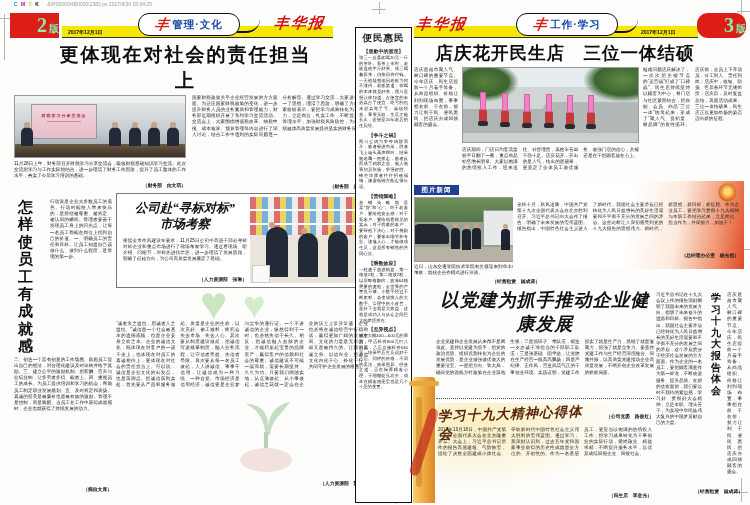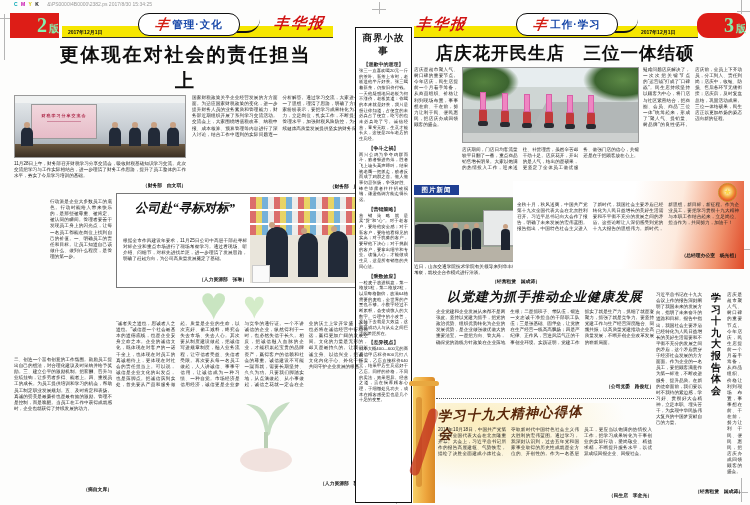--- a/index.html
+++ b/index.html
@@ -112,27 +112,29 @@
     <div class="pax" style="left:114px;bottom:11px;"></div>
     <div class="pax" style="left:133px;bottom:11px;"></div>
     <div class="pax" style="left:152px;bottom:11px;"></div>
   </div>
   <div class="tiny abs" style="left:14px;top:161px;width:172px;">11月28日上午，财务部召开财税学习分享交流会，吸收财税基础知识学习交流。此次交流把学习与工作实际相结合，进一步理清了财务工作思路，提升了员工整体的工作水平，夯实了今后学习培训的基础。</div>
   <div class="byl abs" style="left:14px;top:182px;width:172px;">（财务部　由文琪）</div>
 
   <div class="tiny cols2 abs" style="left:192px;top:95px;width:176px;height:86px;">国家财税政策关乎企业经营发展的方方面面。为适应国家财税政策的变化，进一步提升财务人员的业务素质和管理能力，财务部近期组织开展了系列学习交流活动。交流会上，大家围绕增值税改革、纳税申报、成本核算、预算管理等内容进行了深入讨论，结合工作中遇到的实际问题逐一分析解答。通过学习交流，大家进一步统一了思想，理清了思路，明确了方向。大家纷纷表示，要把学习成果转化为工作动力，立足岗位，扎实工作，不断提升财务管理水平，加强财税风险防控，为公司持续健康高质量发展提供坚实的财务保障。</div>
   <div class="byl abs" style="left:192px;top:183px;width:176px;">（财务部　房倩）</div>
 
+  <div class="vtitle abs" style="left:18px;top:199px;width:17px;font-size:15px;">怎样使员工有成就感</div>
   <div class="tiny abs" style="left:50px;top:199px;width:62px;height:152px;">行动派是企业大多数员工的底色。行动时能给人带来快乐的，是那些被尊重、被肯定、被认同的瞬间。管理者要善于发现员工身上的闪光点，让每一名员工都能在岗位上找到自己的价值。一、明确员工的责任和目标。让员工知道自己该做什么、做到什么程度，是管理的第一步。</div>
   <div class="tiny abs" style="left:14px;top:357px;width:98px;height:126px;">二、创造一个富有创意的工作氛围。鼓励员工提出自己的想法，对合理化建议及时采纳并给予奖励。三、建立公平的激励机制。把薪酬、晋升与业绩挂钩，让多劳者多得、能者上。四、重视员工的成长。为员工提供培训和学习的机会，帮助员工制定职业发展规划。五、及时肯定和表扬。真诚的赞美是最廉价也是最有效的激励。管理不是控制，而是唤醒。当员工在工作中获得成就感时，企业也就获得了持续发展的动力。</div>
   <div class="byl abs" style="left:14px;top:486px;width:98px;">（摘自文库）</div>
 
   <div class="abs" style="left:116px;top:193px;width:252px;height:95px;border:1px solid #777;box-sizing:border-box;background:#fff;padding-left:47px;">
     <div class="h-sub" style="position:absolute;left:4px;top:6px;width:128px;text-align:center;font-size:12.5px;font-style:italic;line-height:1.3;">
       <div>公司赴“寻标对标”</div>
+      <div>市场考察</div>
     </div>
     <div class="tiny abs" style="left:6px;top:44px;width:124px;height:36px;">根据全市作风建设年要求，11月25日公司中高层干部赴寻标对标企业和重点市场进行了现场考察学习。通过看现场、听介绍、问细节，对标先进找差距，进一步理清了发展思路，明确了赶超方向，为公司高质量发展奠定了基础。</div>
     <div class="byl abs" style="left:6px;top:82px;width:124px;">（人力资源部　张琳）</div>
     <div class="photo" style="right:3px;top:3px;width:114px;height:86px;background:#e9e5db;border:none;">
       <div class="abs" style="left:0;top:0;right:0;height:38px;background:repeating-linear-gradient(90deg,#d85050 0 6px,#e8cf47 6px 12px,#58a4d8 12px 18px,#eeeeee 18px 24px);opacity:.8;"></div>
       <div class="abs" style="left:0;top:12px;right:0;height:2px;background:#ffffff;"></div>
       <div class="abs" style="left:0;top:26px;right:0;height:2px;background:#ffffff;"></div>
       <div class="pax" style="left:16px;bottom:6px;width:22px;height:50px;border-radius:10px 10px 0 0;"></div>
       <div class="pax" style="left:48px;bottom:6px;width:20px;height:44px;border-radius:10px 10px 0 0;"></div>
       <div class="pax" style="left:78px;bottom:6px;width:20px;height:46px;border-radius:10px 10px 0 0;"></div>
@@ -144,21 +146,21 @@
   <div class="heart" style="left:243px;top:286px;font-size:38px;color:#d4ecc9;">♥</div>
   <svg class="abs" style="left:228px;top:368px;z-index:0;opacity:.5;" width="76" height="104" viewBox="0 0 76 104">
     <path d="M38 70 C36 50 30 42 18 36 C34 36 40 46 40 58 C42 44 50 36 62 34 C52 48 44 52 42 66 Z" fill="#8fbe8a"></path>
     <rect x="36" y="64" width="4" height="18" fill="#7aa36f"></rect>
     <ellipse cx="38" cy="92" rx="26" ry="12" fill="#e7c9c2"></ellipse>
   </svg>
   <div class="tiny cols4 abs" style="left:116px;top:321px;width:252px;height:156px;z-index:1;">“诚者天之道也，思诚者人之道也。”诚信是一个社会最基本的道德底线，也是企业安身立命之本。企业的诚信文化，既体现在对客户的一诺千金上，也体现在对员工的真诚相待上，更体现在对社会的责任担当上。可以说，诚信是企业文化的出发点，也是落脚点。把诚信落到实处，首先要从产品和服务做起。质量是企业的生命，以次充好、偷工减料，终究会失去市场、失去人心。其次要从制度建设做起，把诚信写进规章制度，融入业务流程，让守信者受益、失信者受限。再次要从每一名员工做起，人人讲诚信、事事守信用，让诚信成为一种习惯、一种自觉。市场经济是信用经济，诚信更是企业参与竞争的通行证。一个不讲诚信的企业，纵然得利于一时，也必然失信于长久。相反，把诚信融入血脉的企业，才能积累起宝贵的品牌资产，赢得客户的信赖和社会的尊重。诚信建设不可能一蹴而就，需要长期坚持、久久为功。只要我们脚踏实地，从点滴做起、从小事做起，诚信之花就一定会在企业的沃土上常开常盛，企业也必将在诚信经营中行稳致远，赢得更加广阔的发展空间。文化的力量是无形的，却又是最持久的。让我们以诚立身、以信兴业，把诚信文化内化于心、外化于行，共同守护企业发展的根基。</div>
   <div class="byl abs" style="left:116px;top:480px;width:252px;">（人力资源部　郭甸）</div>
 
   <div class="storybox">
-    <div class="btitle">商界小故事</div>
+    <div class="btitle">便民惠民</div>
     <div class="stitle">【道歉中的道理】</div>
     <div class="tiny2">张三一直喜欢喝20元一斤的茶叶。新茶上市时，老板送他半斤好茶。张三喝着新茶，仍按旧价付钱。一天他疑惑地问老板为何不涨价，老板笑道：你喝的本来就是好茶，我只是想让你知道，占便宜的未必真占了便宜，吃亏的也未必真吃了亏。诚信经营，童叟无欺，生意才能长久，这便是20年老店的生意经。</div>
     <div class="stitle">【争斗之祸】</div>
     <div class="tiny2">两只公鸡为争夺鸡群而斗，败者躲进角落，胜者飞上墙头高声啼叫，结果被老鹰一把抓走，败者反而成了鸡群之首。做人做事切忌张扬，争强好胜、锋芒毕露者往往招致祸端，谦逊低调方能走得长远。</div>
     <div class="stitle">【营销策略】</div>
     <div class="tiny2">营销策略就是卖“货”和“心”。对于老客户，要给他安全感；对于新客户，要给他看得见的实惠；对于犹豫的客户，要帮他下决心；对于挑剔的客户，要拿出细节和专业。读懂人心，才能做成生意，这是所有销售的共同心法。</div>
     <div class="stitle">【乘数效应】</div>
     <div class="tiny2">一粒麦子放进棋盘，第一格放1粒，第二格放2粒，以后每格翻倍，放满64格需要的麦粒，全世界的产量也不够。小数字经过不断累积，会变成惊人的大数字。管理中的小改善，坚持下去就是大效益，这就是成功人与从众之间巨大的差距所在。</div>
     <div class="stitle">【差异视点】</div>
     <div class="tiny2">成本大概400—600元的商品，甲店标价800元打八折卖，乙店直接标价640元，结果甲店生意远好于乙店。同样的价格，不同的卖法，效果迥异。经营之道，贵在揣摩顾客心理，于细微处见功夫，成本在顾客感受里也是几个十足的变量。</div>
@@ -212,21 +214,21 @@
   <div class="tiny abs" style="left:414px;top:264px;width:126px;">近日，山东交通学院技术学院有关领导来到华丰机电市场实地考察，就校企合作模式进行洽谈。</div>
   <div class="byl abs" style="left:414px;top:278px;width:126px;">（经营租赁　国成涛）</div>
 
   <div class="abs" style="left:513px;top:181px;width:231px;height:88px;background:linear-gradient(100deg,#ffffff 50%,#fdeadd 70%,#f0926d 88%,#df4a28 100%);">
     <div class="emblem" style="right:7px;top:2px;">★</div>
     <div class="tiny cols3 abs" style="left:4px;top:21px;width:222px;height:47px;">金秋十月，秋风送爽，中国共产党第十九次全国代表大会在北京胜利召开。习近平总书记向大会作了报告，明确了未来发展的宏伟蓝图。报告指出，中国特色社会主义进入了新时代，我国社会主要矛盾已经转化为人民日益增长的美好生活需要和不平衡不充分的发展之间的矛盾。这些论断让人深切感受到党的十九大报告的思想伟力。新时代，新思想，新目标，新征程。作为企业员工，要把学习贯彻十九大精神与本职工作结合起来，立足岗位、担当作为，共同努力，加油干！</div>
     <div class="byl abs" style="left:4px;top:71px;width:222px;">（总经理办公室　杨光祖）</div>
   </div>
 
   <div class="abs" style="left:436px;top:288px;width:218px;height:106px;">
-    <div class="h-sub" style="text-align:center;font-size:13px;font-style:italic;letter-spacing:1px;">以党建为抓手推动企业健康发展</div>
+    <div class="h-sub" style="text-align:center;font-size:18px;font-style:italic;letter-spacing:1px;">以党建为抓手推动企业健康发展</div>
     <div class="tiny cols3" style="margin-top:3px;height:72px;">企业党建和企业发展从来都不是两张皮。坚持以党建为抓手，把党的政治优势、组织优势转化为企业的发展优势，是企业做强做优做大的重要法宝。一是把方向、管大局，确保党的路线方针政策在企业落地生根；二是抓班子、带队伍，锻造一支忠诚干净担当的干部职工队伍；三是强基础、固堡垒，让党旗在生产经营一线高高飘扬；四是严纪律、正作风，营造风清气正的干事创业环境。实践证明，党建工作抓实了就是生产力，抓细了就是凝聚力，抓强了就是竞争力。要坚持党建工作与生产经营深度融合、同频共振，以高质量党建推动企业高质量发展，不断开创企业改革发展的崭新局面。</div>
     <div class="byl" style="margin-top:2px;">（公司党委　路俊红）</div>
   </div>
   <div class="dotted" style="left:436px;top:398px;width:218px;"></div>
 
   <div class="abs" style="left:413px;top:377px;width:22px;height:126px;background:linear-gradient(90deg,#f6d167,#eda43c 60%,#d98926);border-radius:3px 3px 0 0;">
     <div class="abs" style="left:-4px;top:4px;width:30px;height:5px;background:#e8a840;border-radius:3px;"></div>
     <div class="abs" style="left:3px;top:20px;width:6px;height:90px;background:#c8761e;opacity:.5;border-radius:3px;"></div>
     <div class="abs" style="left:6px;top:30px;width:10px;height:70px;background:#c03020;border-radius:6px;transform:rotate(18deg);opacity:.75;"></div>
   </div>

